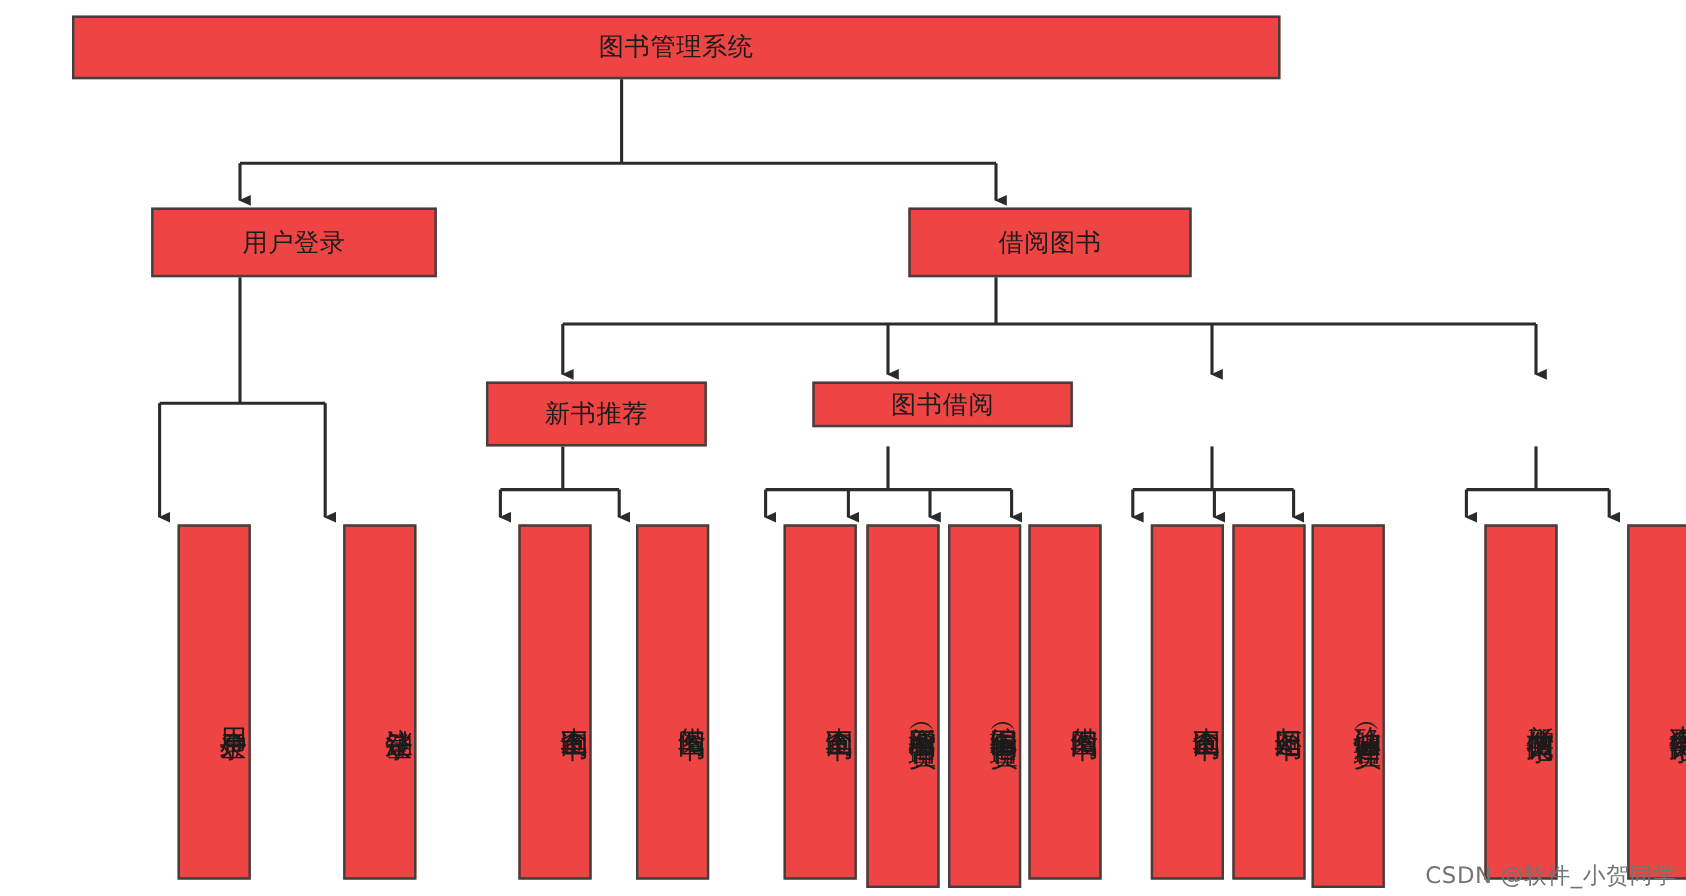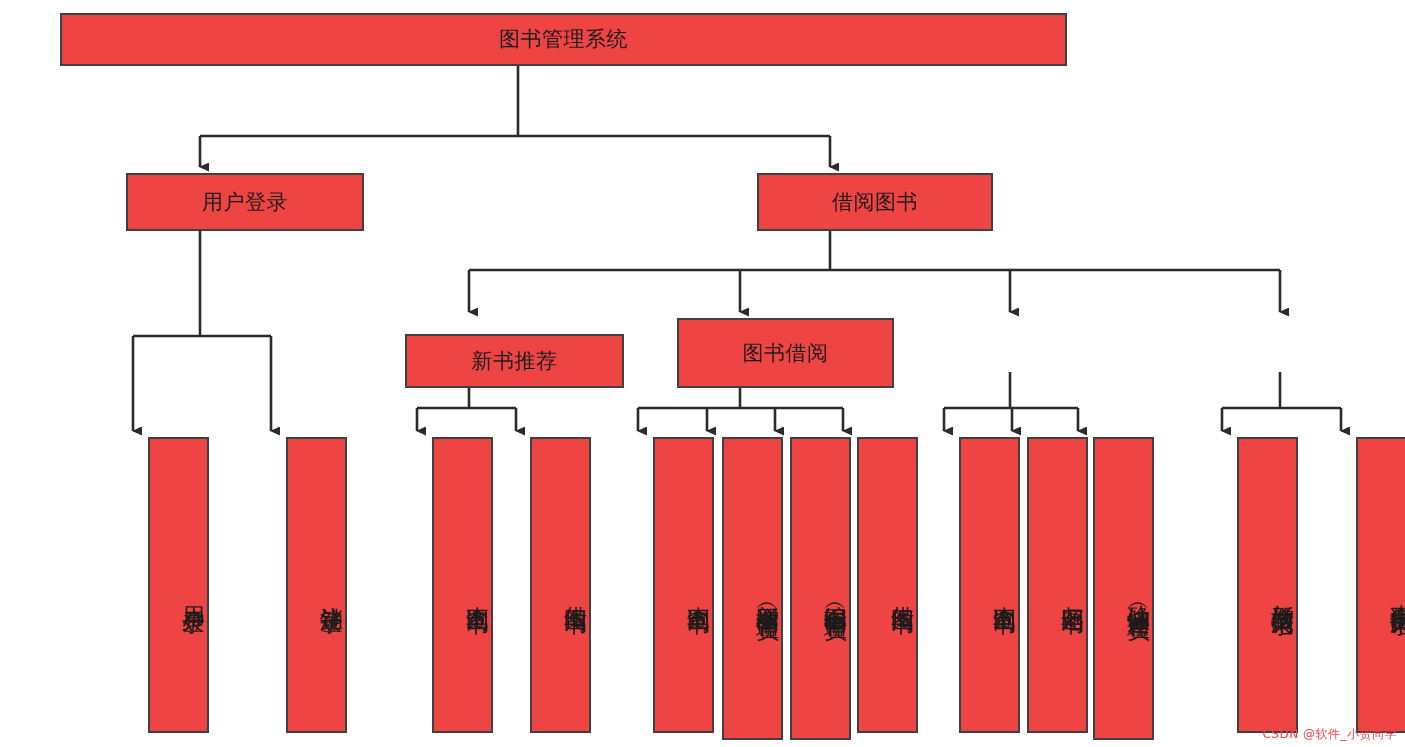--- a/index.html
+++ b/index.html
@@ -50,22 +50,22 @@
   }
   .node.vert .txt {
     writing-mode: vertical-rl;
     text-orientation: upright;
     display: block;
   }
   .watermark {
     position: absolute;
     right: 8px;
     bottom: 4px;
-    font-size: 12px;
-    color: #ef4444;
+    font-size: 19px;
+    color: #737373;
     letter-spacing: 0.5px;
     white-space: nowrap;
   }
 </style>
 </head>
 <body>
 
 <div id="canvas">
 
   <svg class="wires" viewBox="0 0 1405 747" xmlns="http://www.w3.org/2000/svg">
@@ -124,24 +124,24 @@
     <span class="txt">图书管理系统</span>
   </div>
 
   <div class="node horiz" style="left:81px;top:173px;width:238px;height:58px;">
     <span class="txt">用户登录</span>
   </div>
   <div class="node horiz" style="left:712px;top:173px;width:236px;height:58px;">
     <span class="txt">借阅图书</span>
   </div>
 
-  <div class="node horiz" style="left:360px;top:334px;width:219px;height:54px;">
+  <div class="node horiz" style="left:360px;top:318px;width:184px;height:54px;">
     <span class="txt">新书推荐</span>
   </div>
-  <div class="node horiz" style="left:632px;top:318px;width:217px;height:70px;">
+  <div class="node horiz" style="left:632px;top:318px;width:217px;height:38px;">
     <span class="txt">图书借阅</span>
   </div>
 
   <div class="node vert" style="left:103px;top:437px;width:61px;height:296px;">
     <span class="txt">用户登录</span>
   </div>
   <div class="node vert" style="left:241px;top:437px;width:61px;height:296px;">
     <span class="txt">注销登录</span>
   </div>
   <div class="node vert" style="left:387px;top:437px;width:61px;height:296px;">

